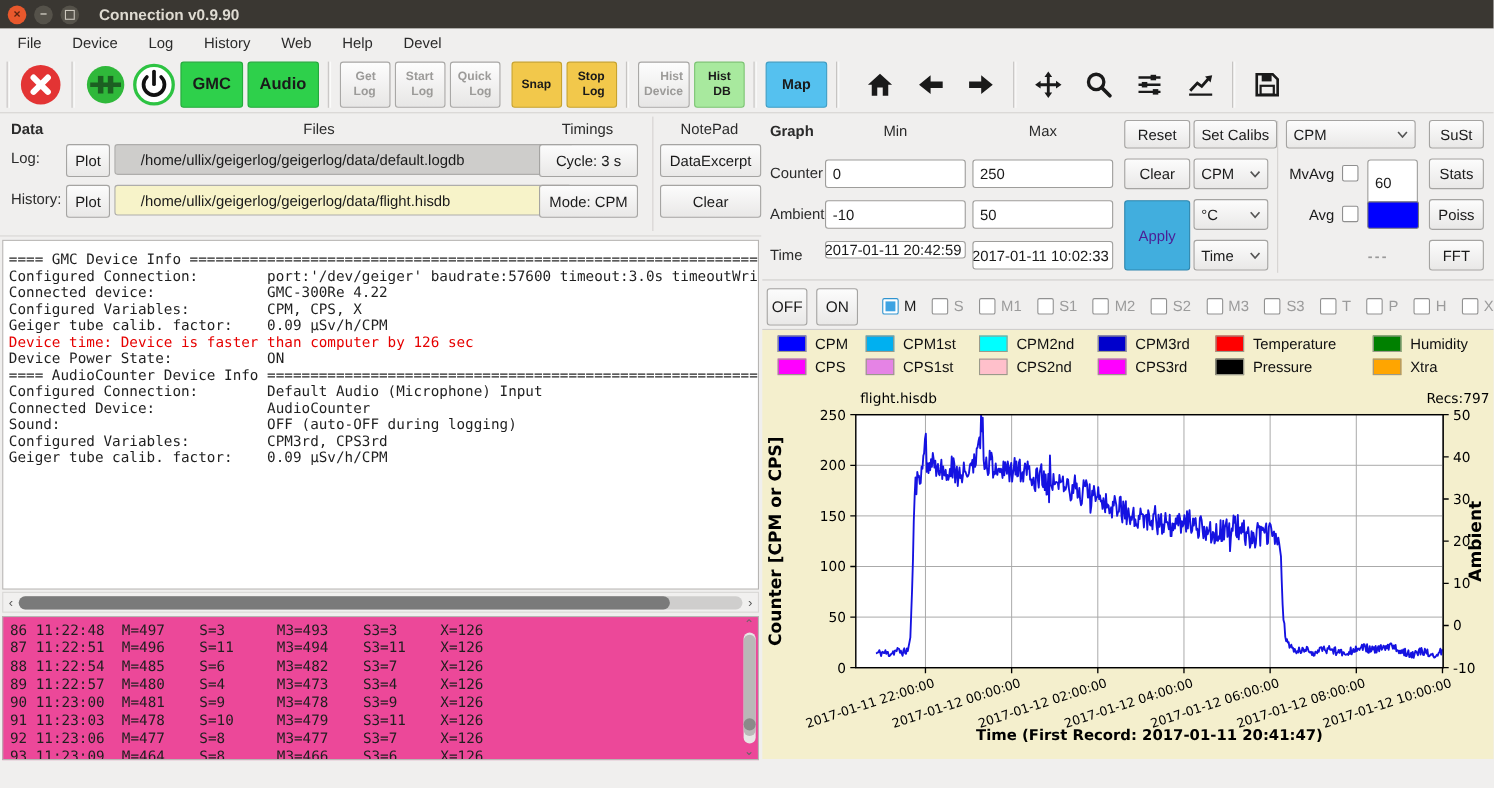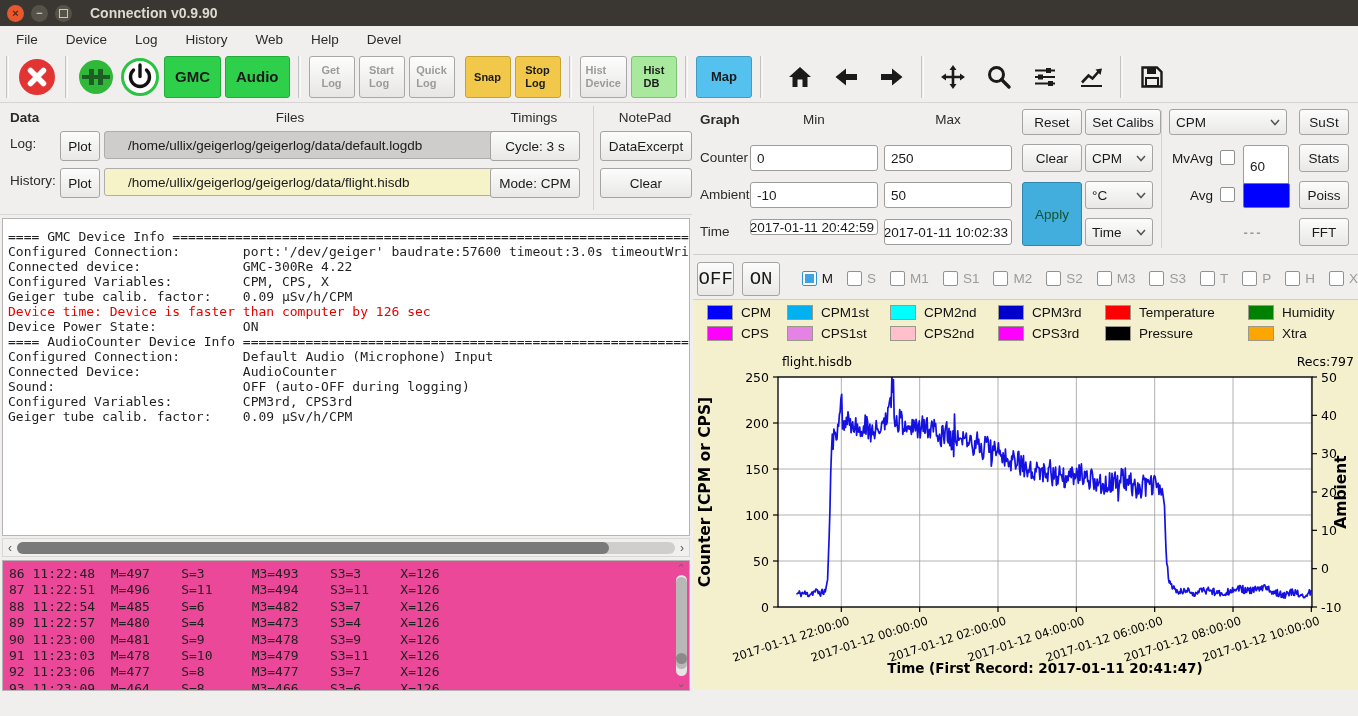--- a/index.html
+++ b/index.html
@@ -17,21 +17,21 @@
   
   .menubar{position:absolute;top:26px;left:0;width:100%;height:26px;background:#f0efee;
            display:flex;align-items:center;padding-left:2px;}
   .menu-item{padding:4px 14px;font-size:13.5px;color:#2b2b2b;}
   
   .toolbar{position:absolute;top:52px;left:0;width:100%;height:50px;background:#f0efee;
            display:flex;align-items:center;border-bottom:1px solid #d6d4d2;}
   .tsep{width:1px;height:42px;border-left:1px solid #c6c4c2;border-right:1px solid #fbfbfa;margin:0 6px;}
   .tbtn{height:40px;min-width:34px;border:1px solid #a9a8a6;border-radius:3px;margin:0 2px;
         background:linear-gradient(#fdfdfd,#e7e6e5);display:flex;align-items:center;justify-content:center;
-        font-size:11px;font-weight:bold;text-align:left;white-space:pre-line;line-height:1.15;padding:0 5px;}
+        font-size:11px;font-weight:bold;text-align:right;white-space:pre-line;line-height:1.15;padding:0 5px;}
   .tbtn.dis{color:#9c9b99;}
   .tbtn.yellow{background:#f2c84b;border-color:#c7a32f;}
   .tbtn.ltgreen{background:#a8e99e;border-color:#7cc473;}
   .tbtn.cyan{background:#55c1ef;border-color:#3f9dc4;}
   .tbtn.big{font-size:15px;height:40px;padding:0 10px;}
   .tbtn.vivid{background:#2ed04b;border-color:#24aa3c;}
   .iconbtn{width:40px;height:40px;margin:0 2px;display:flex;align-items:center;justify-content:center;}
   .nicon{width:34px;height:34px;margin:0 6px;display:flex;align-items:center;justify-content:center;}
   
   .left{position:absolute;top:102px;left:0;width:692px;height:614px;}
@@ -67,29 +67,29 @@
   
   .right{position:absolute;top:102px;left:693px;width:665px;height:614px;}
   .gcontrols{position:absolute;top:2px;left:0;width:665px;height:150px;border-bottom:1px solid #d0cecc;}
   .g-abs{position:absolute;box-sizing:border-box;}
   .qinput{background:#fff;border:1px solid #9e9d9b;border-radius:3px;padding:0 6px;
           display:flex;align-items:center;font-size:13.5px;overflow:hidden;white-space:nowrap;}
   .qinput.rightclip{justify-content:flex-end;padding:0 3px;}
   .qdd{background:linear-gradient(#fcfcfc,#e9e8e7);border:1px solid #a5a4a2;border-radius:3px;
        display:flex;align-items:center;font-size:13.5px;padding:0 6px;justify-content:space-between;}
   .chev{width:10px;height:7px;flex:none;margin-left:4px;}
-  .applybtn{background:#41aede;border:1px solid #2e86ad;border-radius:3px;color:#14532d;
+  .applybtn{background:#41aede;border:1px solid #2e86ad;border-radius:3px;color:#4c1d95;
             display:flex;align-items:center;justify-content:center;font-size:13.5px;}
   .rlabel{display:flex;align-items:center;justify-content:flex-end;font-size:13.5px;}
   .cbox{width:15px;height:15px;border:1px solid #8f8f8f;border-radius:2px;background:#fff;box-sizing:border-box;}
   .swatch{border:1px solid #777;border-radius:2px;}
   .dashes{color:#9a9a9a;letter-spacing:2px;font-weight:bold;display:flex;align-items:center;justify-content:center;}
   .switchrow{position:absolute;top:156px;left:0;width:665px;height:42px;border-bottom:1px solid #d0cecc;
              display:flex;align-items:center;padding-left:4px;box-sizing:border-box;}
-  .swbtn{width:38px;height:32px;margin-right:8px;font-size:19px;font-family:Liberation Mono, monospace;}
+  .swbtn{width:38px;height:32px;margin-right:8px;font-size:14px;}
   .cb-item{display:flex;align-items:center;margin-left:14px;}
   .cb{width:15px;height:15px;border:1px solid #919191;border-radius:2px;background:#fff;display:inline-block;
       position:relative;box-sizing:border-box;}
   .cb.checked{border-color:#2f93cf;}
   .cb.checked::after{content:"";position:absolute;inset:2px;background:#3ea3e2;}
   .cb-label{color:#9b9b9b;font-size:13.5px;margin-left:5px;}
   .cb-label.on{color:#1a1a1a;}
   
   .chartpanel{position:absolute;top:198px;left:0;width:665px;height:390px;background:#f4efcd;}
   .legend{position:absolute;top:5px;left:0;width:651px;padding-left:14px;display:grid;

